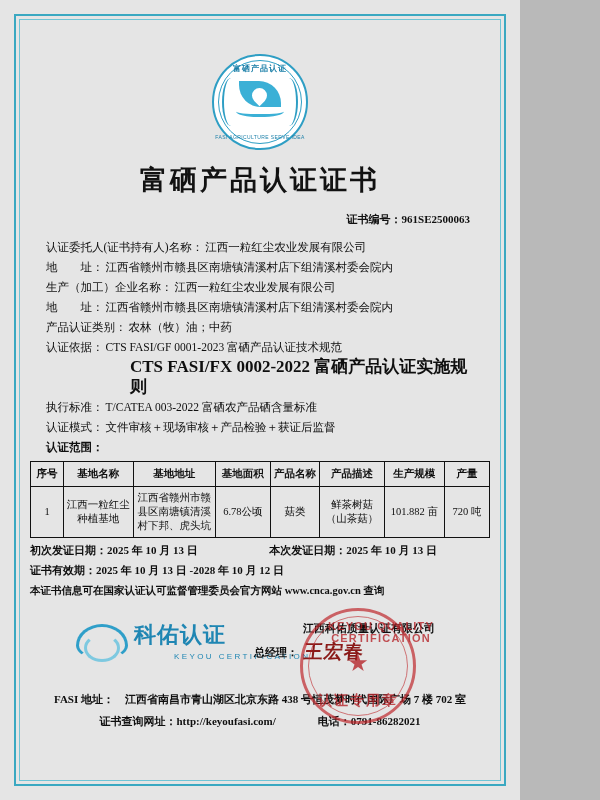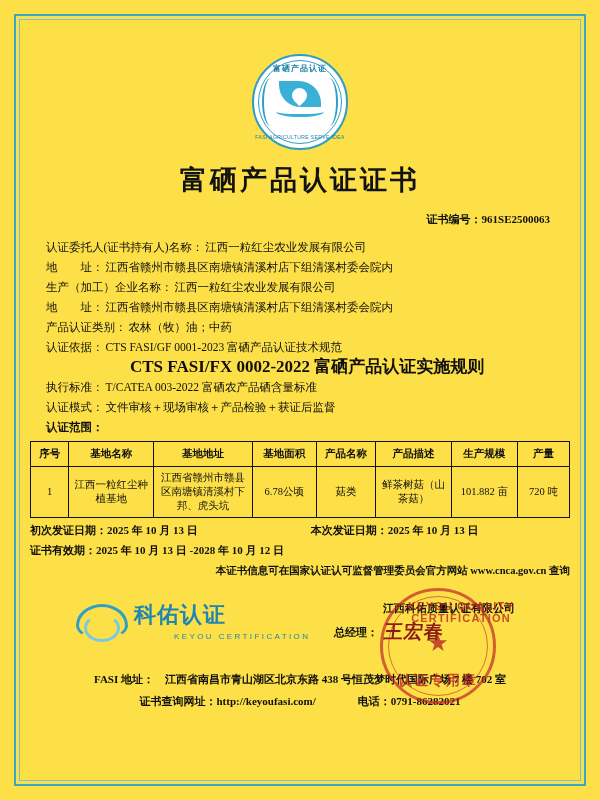--- a/index.html
+++ b/index.html
@@ -8,23 +8,23 @@
     background: #b9b9b9;
   }
   body {
     width: 600px;
     height: 800px;
     overflow: hidden;
     font-family: "Liberation Sans", sans-serif;
   }
   .page {
     position: relative;
-    width: 600px;
+    width: 520px;
     height: 800px;
-    background: #fde047;
+    background: #e5e5e5;
     box-sizing: border-box;
   }
   .border-outer {
     position: absolute;
     left: 14px;
     top: 14px;
     right: 14px;
     bottom: 14px;
     border: 2px solid #3aa8c1;
     box-sizing: border-box;
@@ -242,21 +242,21 @@
   .dates .d2 { flex: 1 1 auto; }
   .valid {
     font-size: 11px;
     font-weight: bold;
     line-height: 20px;
     font-family: "Liberation Serif", serif;
     color: #0f0f0f;
   }
   .verify {
     margin-top: 2px;
-    text-align: right;
+    text-align: left;
     font-size: 10.5px;
     font-weight: bold;
     line-height: 18px;
     font-family: "Liberation Serif", serif;
     color: #0f0f0f;
   }
 
   
   .footer-row {
     position: relative;

